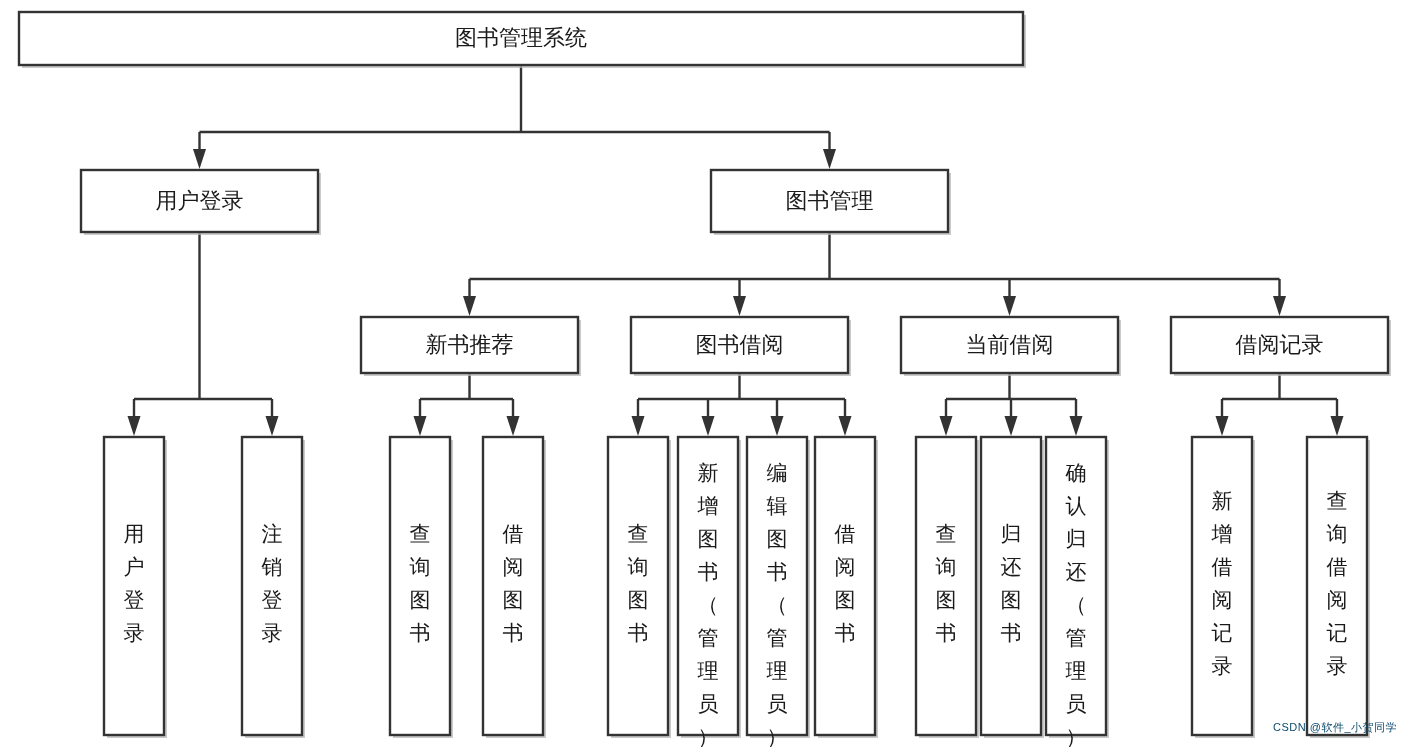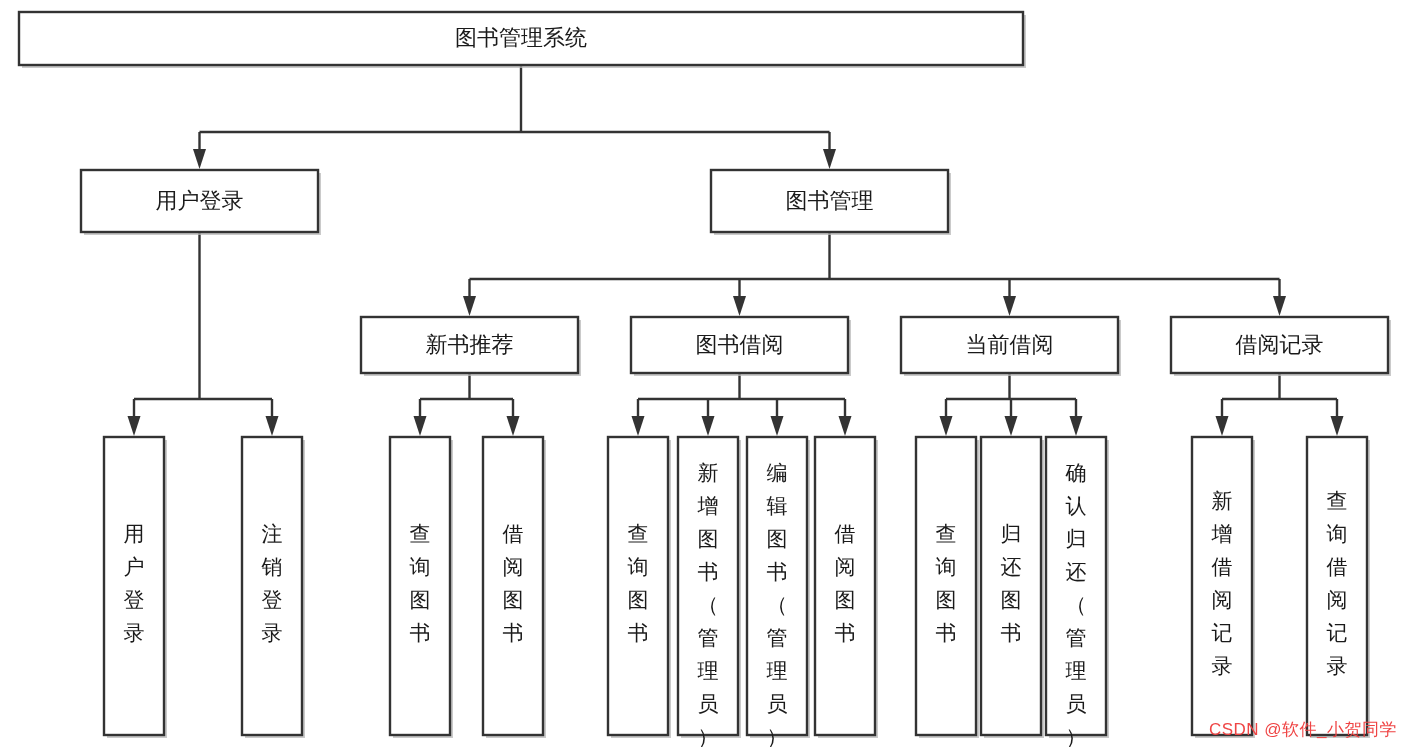--- a/index.html
+++ b/index.html
@@ -49,24 +49,24 @@
   }
   .node-label-vertical {
     font-family: "Liberation Sans", "DejaVu Sans", sans-serif;
     font-size: 21px;
     fill: #1a1a1a;
     text-anchor: middle;
   }
   .watermark {
     position: absolute;
     right: 8px;
-    bottom: 6px;
-    font-family: "Liberation Sans", "DejaVu Sans", sans-serif;
-    font-size: 17px;
-    color: #ef4444;
+    bottom: 12px;
+    font-family: "Liberation Sans", "DejaVu Sans", sans-serif;
+    font-size: 11px;
+    color: #0c4a6e;
     letter-spacing: 0.5px;
     white-space: nowrap;
     user-select: none;
   }
 </style>
 </head>
 <body>
 
 <svg id="diagram" viewBox="0 0 1405 747" xmlns="http://www.w3.org/2000/svg">
   <g id="edge-layer">

